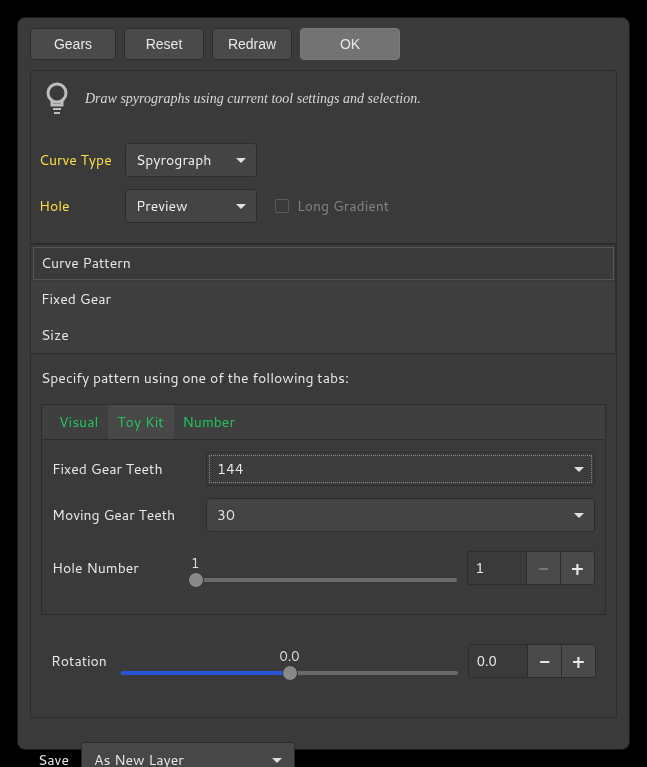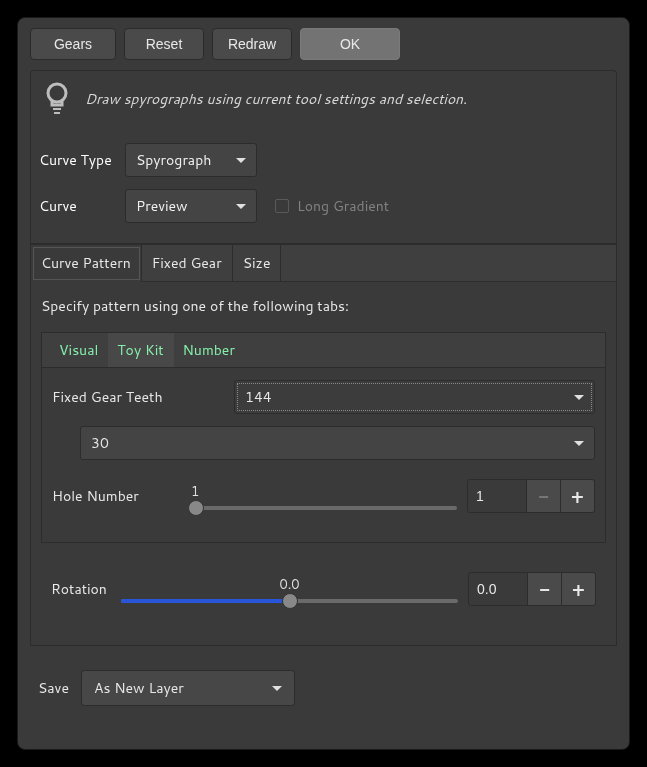--- a/index.html
+++ b/index.html
@@ -63,20 +63,21 @@
   
   .tipbox {
     margin: 0 12px;
     border: 1px solid #2c2c2c;
     border-radius: 4px 4px 0 0;
     border-bottom: none;
     padding: 10px 12px;
     display: flex;
     gap: 14px;
     align-items: center;
+    font-family: Liberation Serif, serif;
   }
   .bulb {
     width: 28px;
     height: 36px;
     display: flex;
     flex-direction: column;
     align-items: center;
     justify-content: center;
   }
   .bulb svg { display: block; }
@@ -94,21 +95,21 @@
     padding: 16px 8px 20px 8px;
   }
   .row {
     display: flex;
     align-items: center;
     gap: 8px;
     margin-bottom: 12px;
   }
   .lbl {
     width: 78px;
-    color: #ffffff;
+    color: #fde047;
   }
   .combo {
     background: #444;
     border: 1px solid #2c2c2c;
     border-radius: 3px;
     height: 34px;
     display: flex;
     align-items: center;
     justify-content: space-between;
     padding: 0 10px;
@@ -138,20 +139,21 @@
 
   
   .tabs-outer {
     margin: 0 12px;
     border: 1px solid #2c2c2c;
   }
   .tabbar {
     display: flex;
     background: #3f3f3f;
     border-bottom: 1px solid #2c2c2c;
+    flex-direction: column;
   }
   .tab {
     padding: 8px 10px;
     color: #e8e8e8;
     cursor: pointer;
     border-right: 1px solid #2c2c2c;
   }
   .tab.active {
     background: #3a3a3a;
     box-shadow: inset 0 -2px 0 #3a3a3a, inset 0 2px 0 #3a3a3a;
@@ -173,21 +175,21 @@
     border: 1px solid #2c2c2c;
   }
   .inner-tabbar {
     display: flex;
     background: #3f3f3f;
     border-bottom: 1px solid #2c2c2c;
     padding-left: 8px;
   }
   .itab {
     padding: 7px 9px;
-    color: #86efac;
+    color: #22c55e;
     cursor: pointer;
     border-right: 1px solid transparent;
   }
   .itab.active {
     background: #484848;
   }
   .inner-body {
     padding: 12px 10px 16px 10px;
   }
   .frow {
@@ -201,21 +203,20 @@
     flex: 1;
     background: #444;
     border: 1px solid #2c2c2c;
     border-radius: 3px;
     height: 34px;
     display: flex;
     align-items: center;
     justify-content: space-between;
     padding: 0 10px;
     cursor: pointer;
-    margin-left: 28px;
   }
   .fcombo.focused {
     outline: 1px dotted #888;
     outline-offset: -4px;
     background: #3c3c3c;
   }
 
   
   .srow {
     display: flex;
@@ -342,21 +343,21 @@
 
   <div class="section">
     <div class="row">
       <div class="lbl">Curve Type</div>
       <div class="combo">
         <span class="val">Spyrograph</span>
         <span class="chevron"></span>
       </div>
     </div>
     <div class="row" style="margin-bottom:0">
-      <div class="lbl">Curve</div>
+      <div class="lbl">Hole</div>
       <div class="combo">
         <span class="val">Preview</span>
         <span class="chevron"></span>
       </div>
       <label class="checkbox">
         <span class="box"></span>
         <span>Long Gradient</span>
       </label>
     </div>
   </div>
@@ -380,20 +381,21 @@
 
           <div class="frow">
             <div class="flabel">Fixed Gear Teeth</div>
             <div class="fcombo focused">
               <span>144</span>
               <span class="chevron"></span>
             </div>
           </div>
 
           <div class="frow">
+            <div class="flabel">Moving Gear Teeth</div>
             <div class="fcombo">
               <span>30</span>
               <span class="chevron"></span>
             </div>
           </div>
 
           <div class="srow">
             <div class="slabel">Hole Number</div>
             <div class="slider-wrap">
               <div class="slider-val">1</div>

